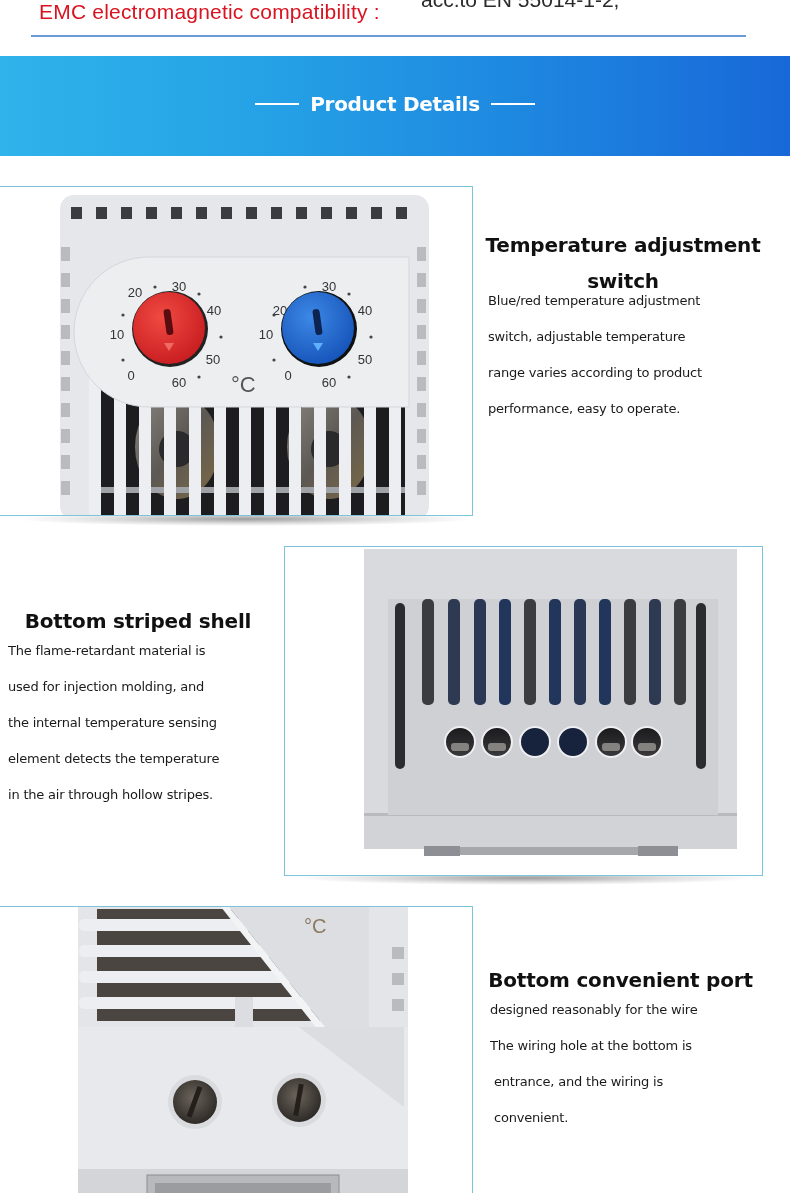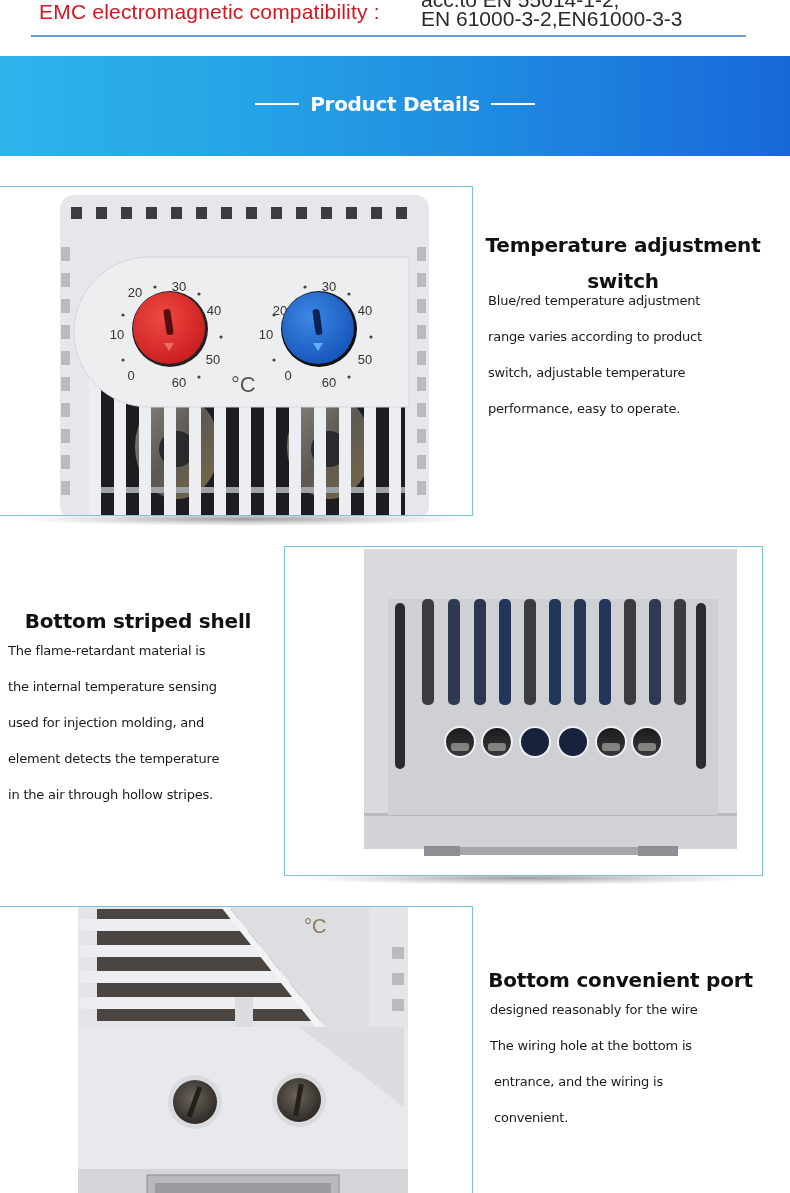--- a/index.html
+++ b/index.html
@@ -68,21 +68,20 @@
 
   svg { display: block; }
 </style>
 </head>
 <body>
 
 <div class="spec-row">
   <div class="spec-label">EMC electromagnetic compatibility :</div>
   <div class="spec-value">
     <div>acc.to EN 55014-1-2,</div>
-    <div>EN 61000-3-2,EN61000-3-3</div>
   </div>
   <div class="spec-line"></div>
 </div>
 
 <div class="banner">
   <div class="banner-inner">
     <div class="banner-rule"></div>
     <div class="banner-title">Product Details</div>
     <div class="banner-rule"></div>
   </div>
@@ -217,30 +216,30 @@
     <path d="M314 156 L324 156 L319 164 Z" fill="#5fb0ff"></path>
   </svg>
 </div>
 
 <div class="feature-title f1-title">
   <div>Temperature adjustment</div>
   <div>switch</div>
 </div>
 <div class="feature-desc f1-desc">
   <div>Blue/red temperature adjustment</div>
+  <div>switch, adjustable temperature</div>
   <div>range varies according to product</div>
-  <div>switch, adjustable temperature</div>
   <div>performance, easy to operate.</div>
 </div>
 
 <div class="feature-title f2-title">Bottom striped shell</div>
 <div class="feature-desc f2-desc">
   <div>The flame-retardant material is</div>
+  <div>used for injection molding, and</div>
   <div>the internal temperature sensing</div>
-  <div>used for injection molding, and</div>
   <div>element detects the temperature</div>
   <div>in the air through hollow stripes.</div>
 </div>
 
 <div class="frame-shadow shadow2"></div>
 <div class="frame frame2">
   <svg width="479" height="330" viewBox="0 0 479 330">
     <defs>
       <linearGradient id="hole" x1="0" y1="0" x2="0" y2="1">
         <stop offset="0" stop-color="#1a1a1c"></stop>

